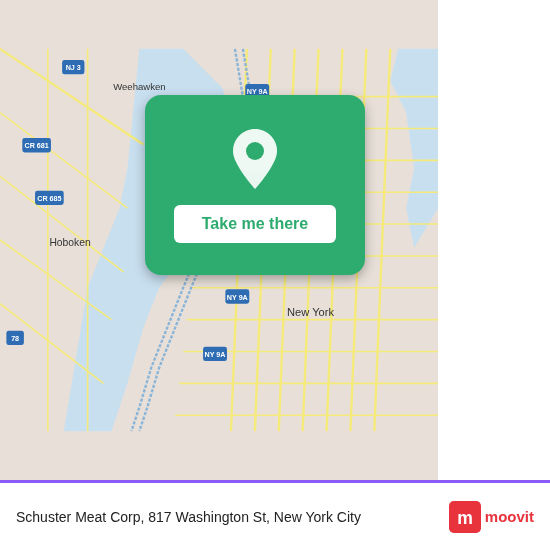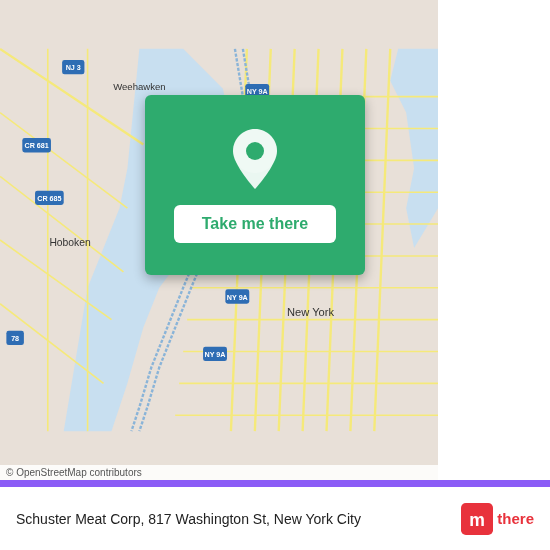--- a/index.html
+++ b/index.html
@@ -28,21 +28,21 @@
     }
 
     
     #card-overlay {
       position: absolute;
       top: 95px;
       left: 145px;
       width: 220px;
       height: 180px;
       background-color: #2eab6e;
-      border-radius: 6px;
+      border-radius: 16px;
       display: flex;
       flex-direction: column;
       align-items: center;
       justify-content: center;
       box-shadow: 0 4px 12px rgba(0,0,0,0.3);
       z-index: 10;
     }
 
     #location-pin-icon {
       width: 54px;
@@ -77,21 +77,21 @@
 
     
     #bottom-bar {
       width: 550px;
       height: 70px;
       background: white;
       display: flex;
       align-items: center;
       justify-content: space-between;
       padding: 0 16px;
-      border-top: 7px solid #8b5cf6;
+      border-top: 3px solid #8b5cf6;
     }
 
     #location-text {
       font-size: 14px;
       font-weight: 500;
       color: #222;
       flex: 1;
     }
 
     #moovit-logo {
@@ -185,28 +185,25 @@
   <div id="card-overlay">
 
     <svg id="location-pin-icon" viewBox="0 0 54 64" xmlns="http://www.w3.org/2000/svg">
       <circle cx="27" cy="24" r="22" fill="white" opacity="0.25"></circle>
       <path d="M27 2 C15 2 5 12 5 24 C5 38 27 62 27 62 C27 62 49 38 49 24 C49 12 39 2 27 2 Z" fill="white" opacity="0.9"></path>
       <circle cx="27" cy="24" r="9" fill="#2eab6e"></circle>
     </svg>
     <button id="take-me-there-btn">Take me there</button>
   </div>
 
-  <div id="attribution-bar">
-    <span>© OpenStreetMap contributors</span>
-  </div>
 </div>
 
 <div id="bottom-bar">
   <span id="location-text">Schuster Meat Corp, 817 Washington St, New York City</span>
   <div id="moovit-logo">
 
     <svg id="moovit-m-icon" viewBox="0 0 40 40" xmlns="http://www.w3.org/2000/svg">
       <rect width="40" height="40" rx="6" fill="#e8323c"></rect>
       <text x="20" y="29" text-anchor="middle" fill="white" font-size="22" font-weight="bold">m</text>
     </svg>
-    <span id="moovit-text" style="font-size:15px;font-weight:700;color:#e8323c;">there</span>
+    <span id="moovit-text" style="font-size:15px;font-weight:700;color:#e8323c;">moovit</span>
   </div>
 </div>
 
 </body></html>

